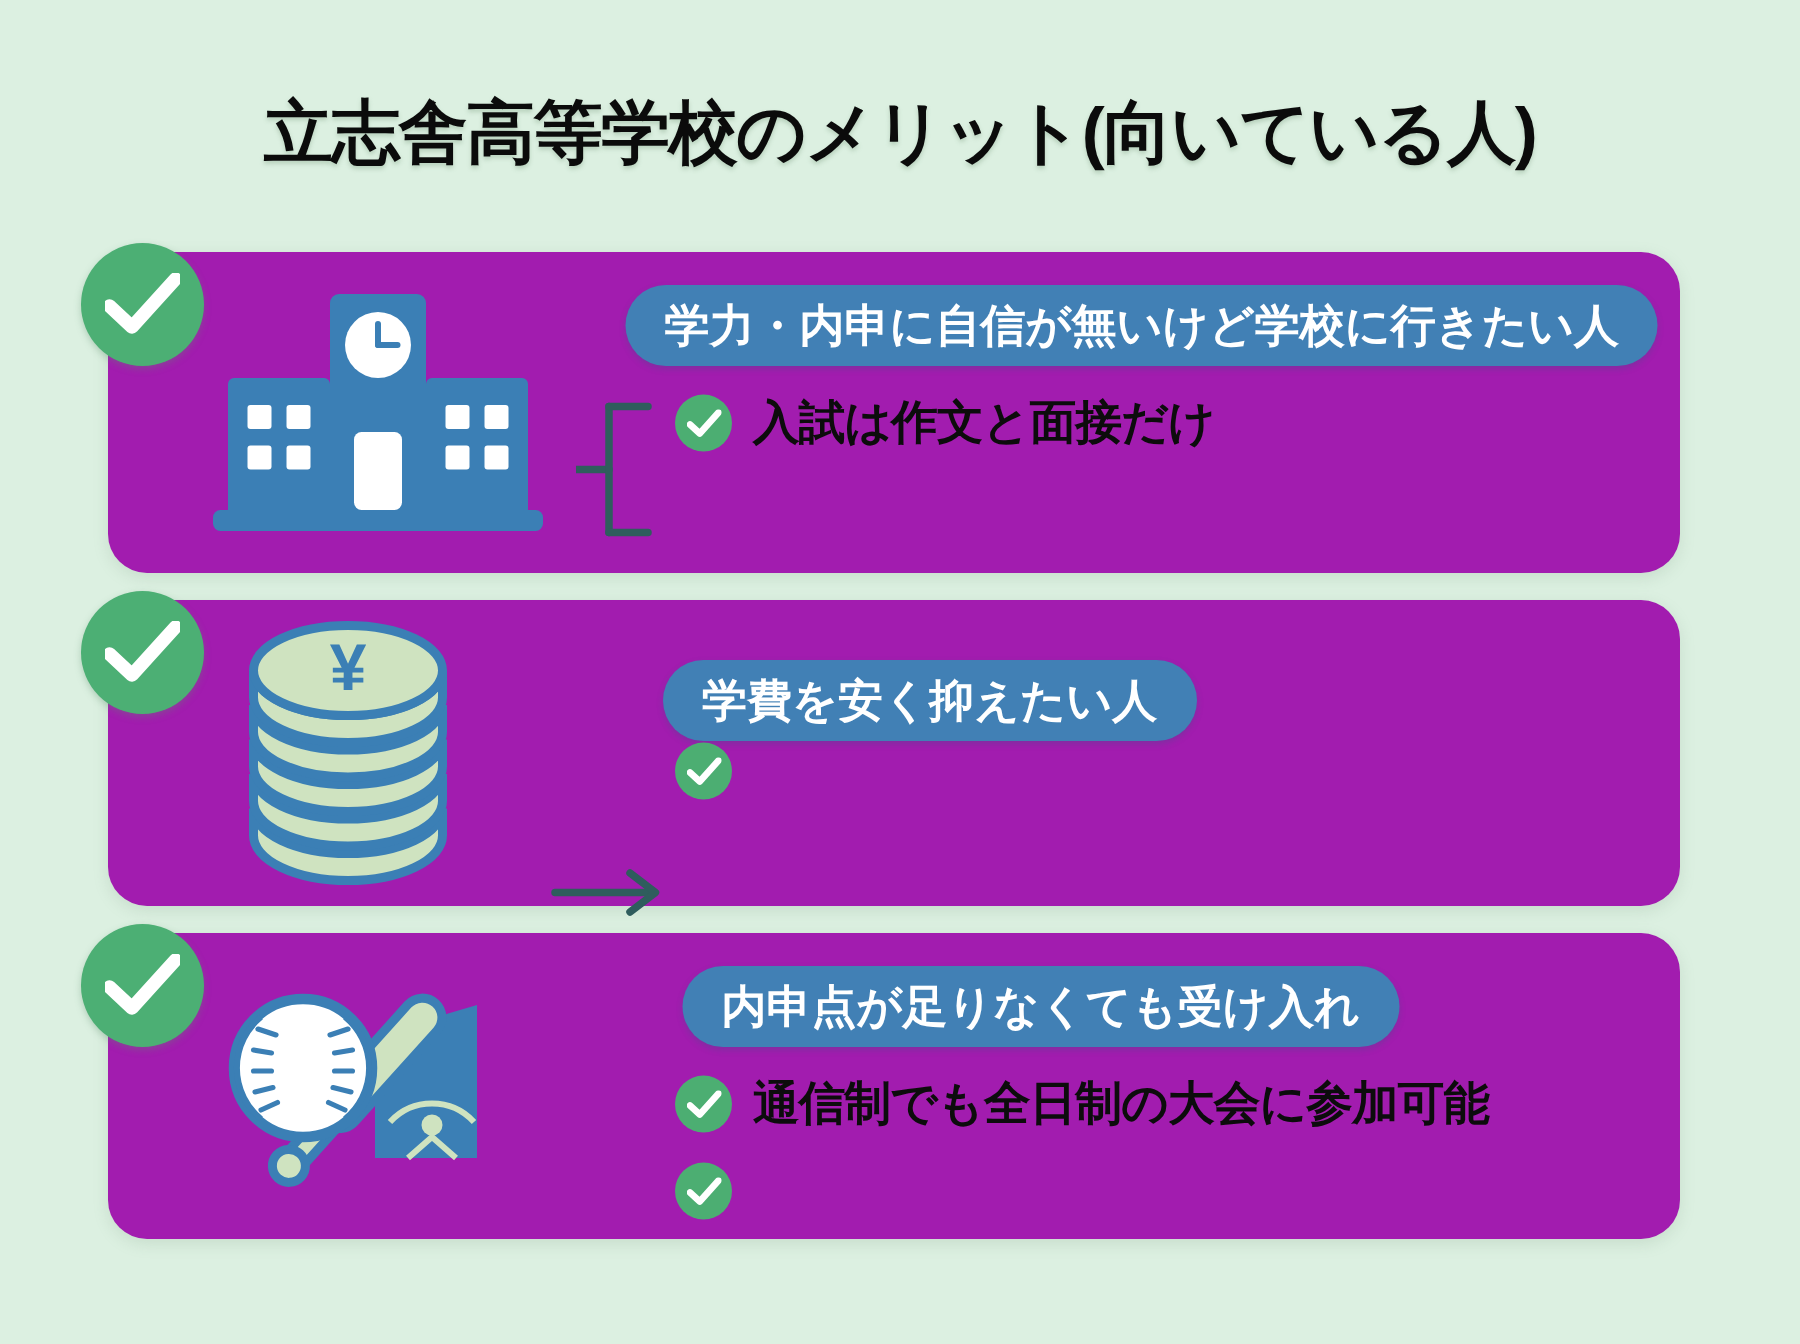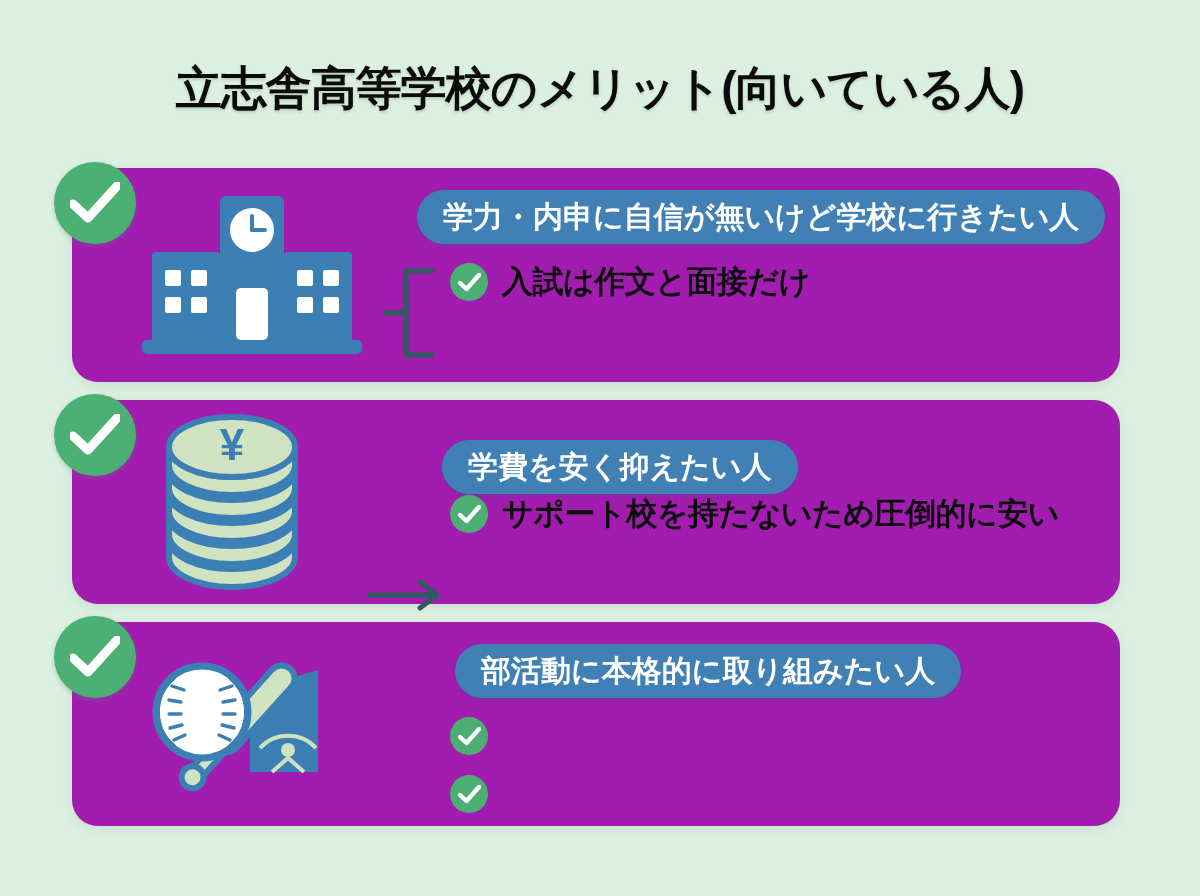--- a/index.html
+++ b/index.html
@@ -222,21 +222,20 @@
 
   <div class="pill" id="pill-2">学費を安く抑えたい人</div>
 
   <div class="bullets" id="bullets-2">
     <div class="bullet">
       <span class="mini-check">
         <svg width="23" height="19" viewBox="0 0 23 19" aria-hidden="true">
           <path d="M2 10 L8.5 16 L21 2" stroke="#ffffff" stroke-width="4.4" fill="none" stroke-linecap="round" stroke-linejoin="round"></path>
         </svg>
       </span>
-      <span class="bullet-text">サポート校を持たないため圧倒的に安い</span>
     </div>
   </div>
 </div>
 
 <div class="card" id="card-3">
 
   <div class="badge">
     <svg width="50" height="42" viewBox="0 0 50 42" aria-hidden="true">
       <path d="M3 22 L18 36 L47 4" stroke="#ffffff" stroke-width="9" fill="none" stroke-linecap="round" stroke-linejoin="round"></path>
     </svg>
@@ -267,29 +266,30 @@
         <line x1="42" y1="118" x2="53" y2="113"></line>
         <line x1="100" y1="64" x2="88" y2="68"></line>
         <line x1="103" y1="78" x2="91" y2="80"></line>
         <line x1="103" y1="92" x2="91" y2="92"></line>
         <line x1="102" y1="106" x2="90" y2="103"></line>
         <line x1="98" y1="118" x2="87" y2="113"></line>
       </g>
     </svg>
   </div>
 
-  <div class="pill" id="pill-3">部活動に本格的に取り組みたい人</div>
+  <div class="pill" id="pill-3">内申点が足りなくても受け入れ</div>
 
   <div class="bullets" id="bullets-3">
     <div class="bullet">
       <span class="mini-check">
         <svg width="23" height="19" viewBox="0 0 23 19" aria-hidden="true">
           <path d="M2 10 L8.5 16 L21 2" stroke="#ffffff" stroke-width="4.4" fill="none" stroke-linecap="round" stroke-linejoin="round"></path>
         </svg>
       </span>
+      <span class="bullet-text">通信制でも全日制の大会に参加可能</span>
     </div>
     <div class="bullet">
       <span class="mini-check">
         <svg width="23" height="19" viewBox="0 0 23 19" aria-hidden="true">
           <path d="M2 10 L8.5 16 L21 2" stroke="#ffffff" stroke-width="4.4" fill="none" stroke-linecap="round" stroke-linejoin="round"></path>
         </svg>
       </span>
     </div>
   </div>
 </div>

